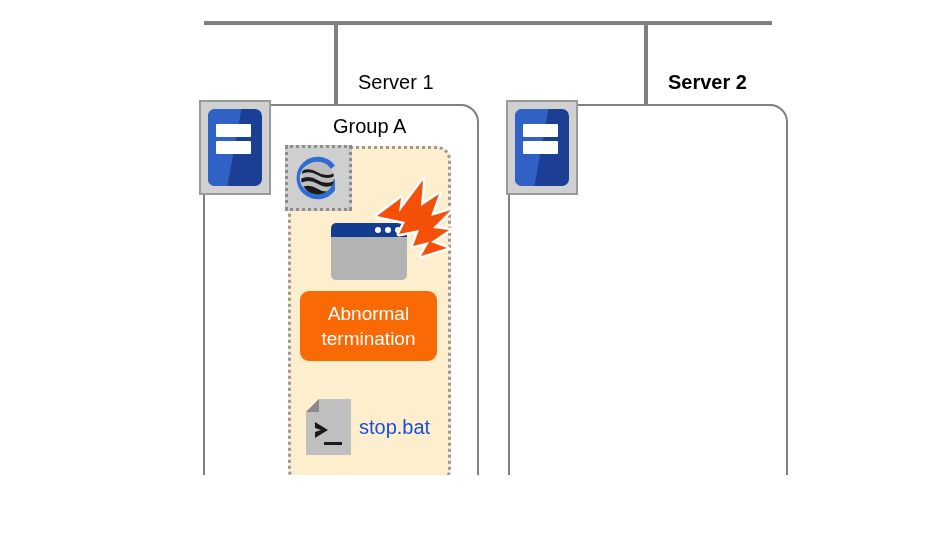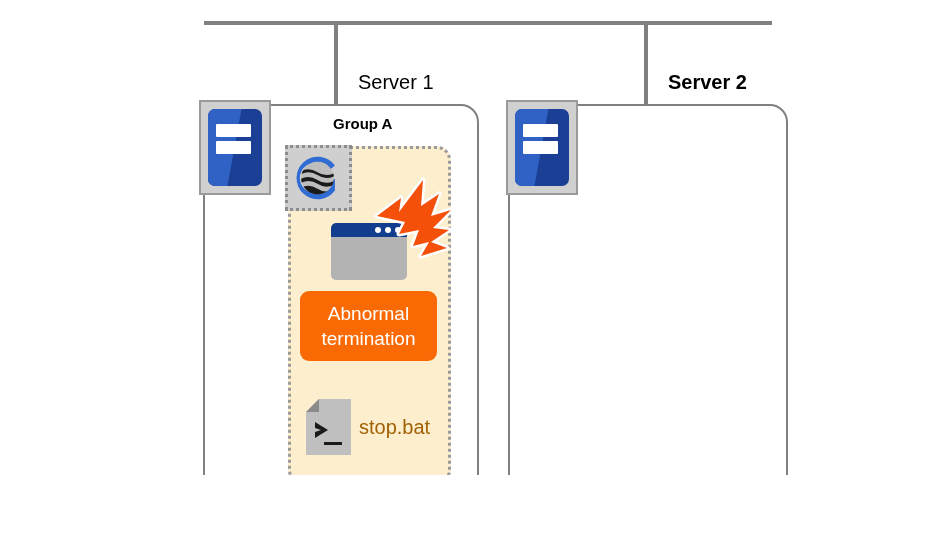--- a/index.html
+++ b/index.html
@@ -99,25 +99,24 @@
     border-radius: 1px;
   }
   .server-bar.top { top: 19%; }
   .server-bar.bottom { top: 41%; }
 
   
   #group-a-label {
     position: absolute;
     left: 333px;
     top: 116px;
-    font-size: 15px;
+    font-size: 20px;
     color: #000000;
     white-space: nowrap;
     line-height: 1;
-    font-weight: bold;
   }
   #group-a-box {
     position: absolute;
     left: 288px;
     top: 146px;
     width: 163px;
     height: 338px;
     background: #fdeecd;
     border: 3px dotted #9a9a9a;
     border-radius: 14px;
@@ -207,21 +206,21 @@
     left: 306px;
     top: 399px;
     width: 45px;
     height: 56px;
   }
   #batch-file-label {
     position: absolute;
     left: 359px;
     top: 417px;
     font-size: 20px;
-    color: #a16207;
+    color: #1d4ed8;
     white-space: nowrap;
     line-height: 1;
   }
 </style>
 </head>
 <body>
 
 <div id="canvas">
 
   <div class="bus-line" id="bus-horizontal"></div>

